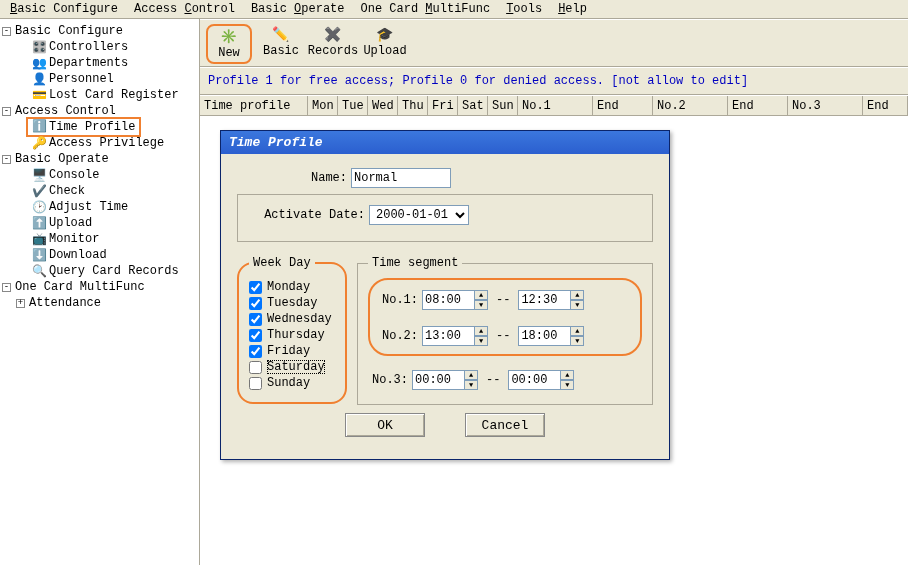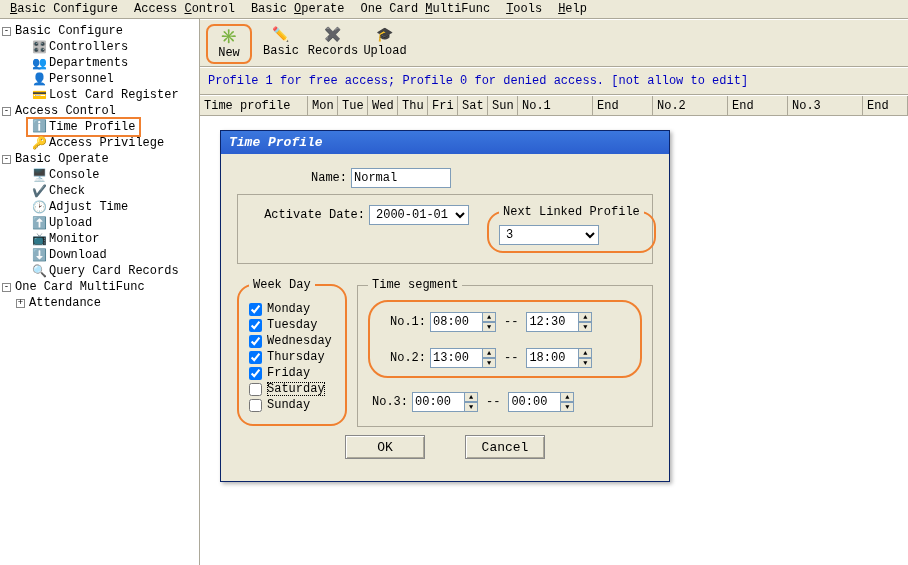--- a/index.html
+++ b/index.html
@@ -64,21 +64,21 @@
 .spinner { display: inline-flex; }
 .spinner input { width: 52px; border-right: none; }
 .spin-btns { display: flex; flex-direction: column; }
 .spin-btns div { width: 14px; height: 10px; border: 1px solid #7f9db9; background: #ece9d8; font-size: 7px; line-height: 8px; text-align: center; }
 
 .dlg-buttons { display: flex; justify-content: center; gap: 40px; padding: 8px 0 12px 0; }
 .dlg-buttons button { width: 80px; height: 24px; font-family: "Courier New", monospace; font-size: 13px; background: #ece9d8; border: 1px solid #888; box-shadow: inset 1px 1px 0 #fff, inset -1px -1px 0 #aca899; }
 
 .hl-box { border: 2px solid #f08030; border-radius: 8px; padding: 2px 4px; display: inline-flex; align-items: center; }
 .hl-fieldset-rounded { border: 2px solid #f08030 !important; border-radius: 16px; }
-.hl-ts { border: 2px solid #f08030; border-radius: 20px; padding: 4px 16px; }
+.hl-ts { border: 2px solid #f08030; border-radius: 20px; padding: 4px 8px; }
 .dotted-focus { outline: 1px dotted #000; outline-offset: -1px; }
 .sep { margin: 0 4px; }
 .nlp-box { }
 .nlp-box legend { white-space: nowrap; }
 </style>
 </head>
 <body>
 
 <div class="menubar">
   <span><u>B</u>asic Configure</span>
@@ -230,24 +230,20 @@
       <input type="text" style="width: 100px;" value="Normal">
     </div>
 
     <div class="dates-box">
       <div class="dates-left">
         <div class="form-row">
           <label>Activate Date:</label>
           <select style="width:100px"><option>2000-01-01</option></select>
         </div>
       </div>
-      <fieldset class="nlp-box hl-fieldset-rounded" style="padding:6px 10px; margin:0;">
-        <legend>Next Linked Profile</legend>
-        <select style="width:100px"><option>3</option></select>
-      </fieldset>
     </div>
 
     <div class="groups-row" style="margin-top:10px">
       <fieldset class="hl-fieldset-rounded" style="width:110px">
         <legend>Week Day</legend>
         <div class="chk-row">
             <input type="checkbox" checked="" style="">
             <span>Monday</span>
           </div>
         <div class="chk-row">

